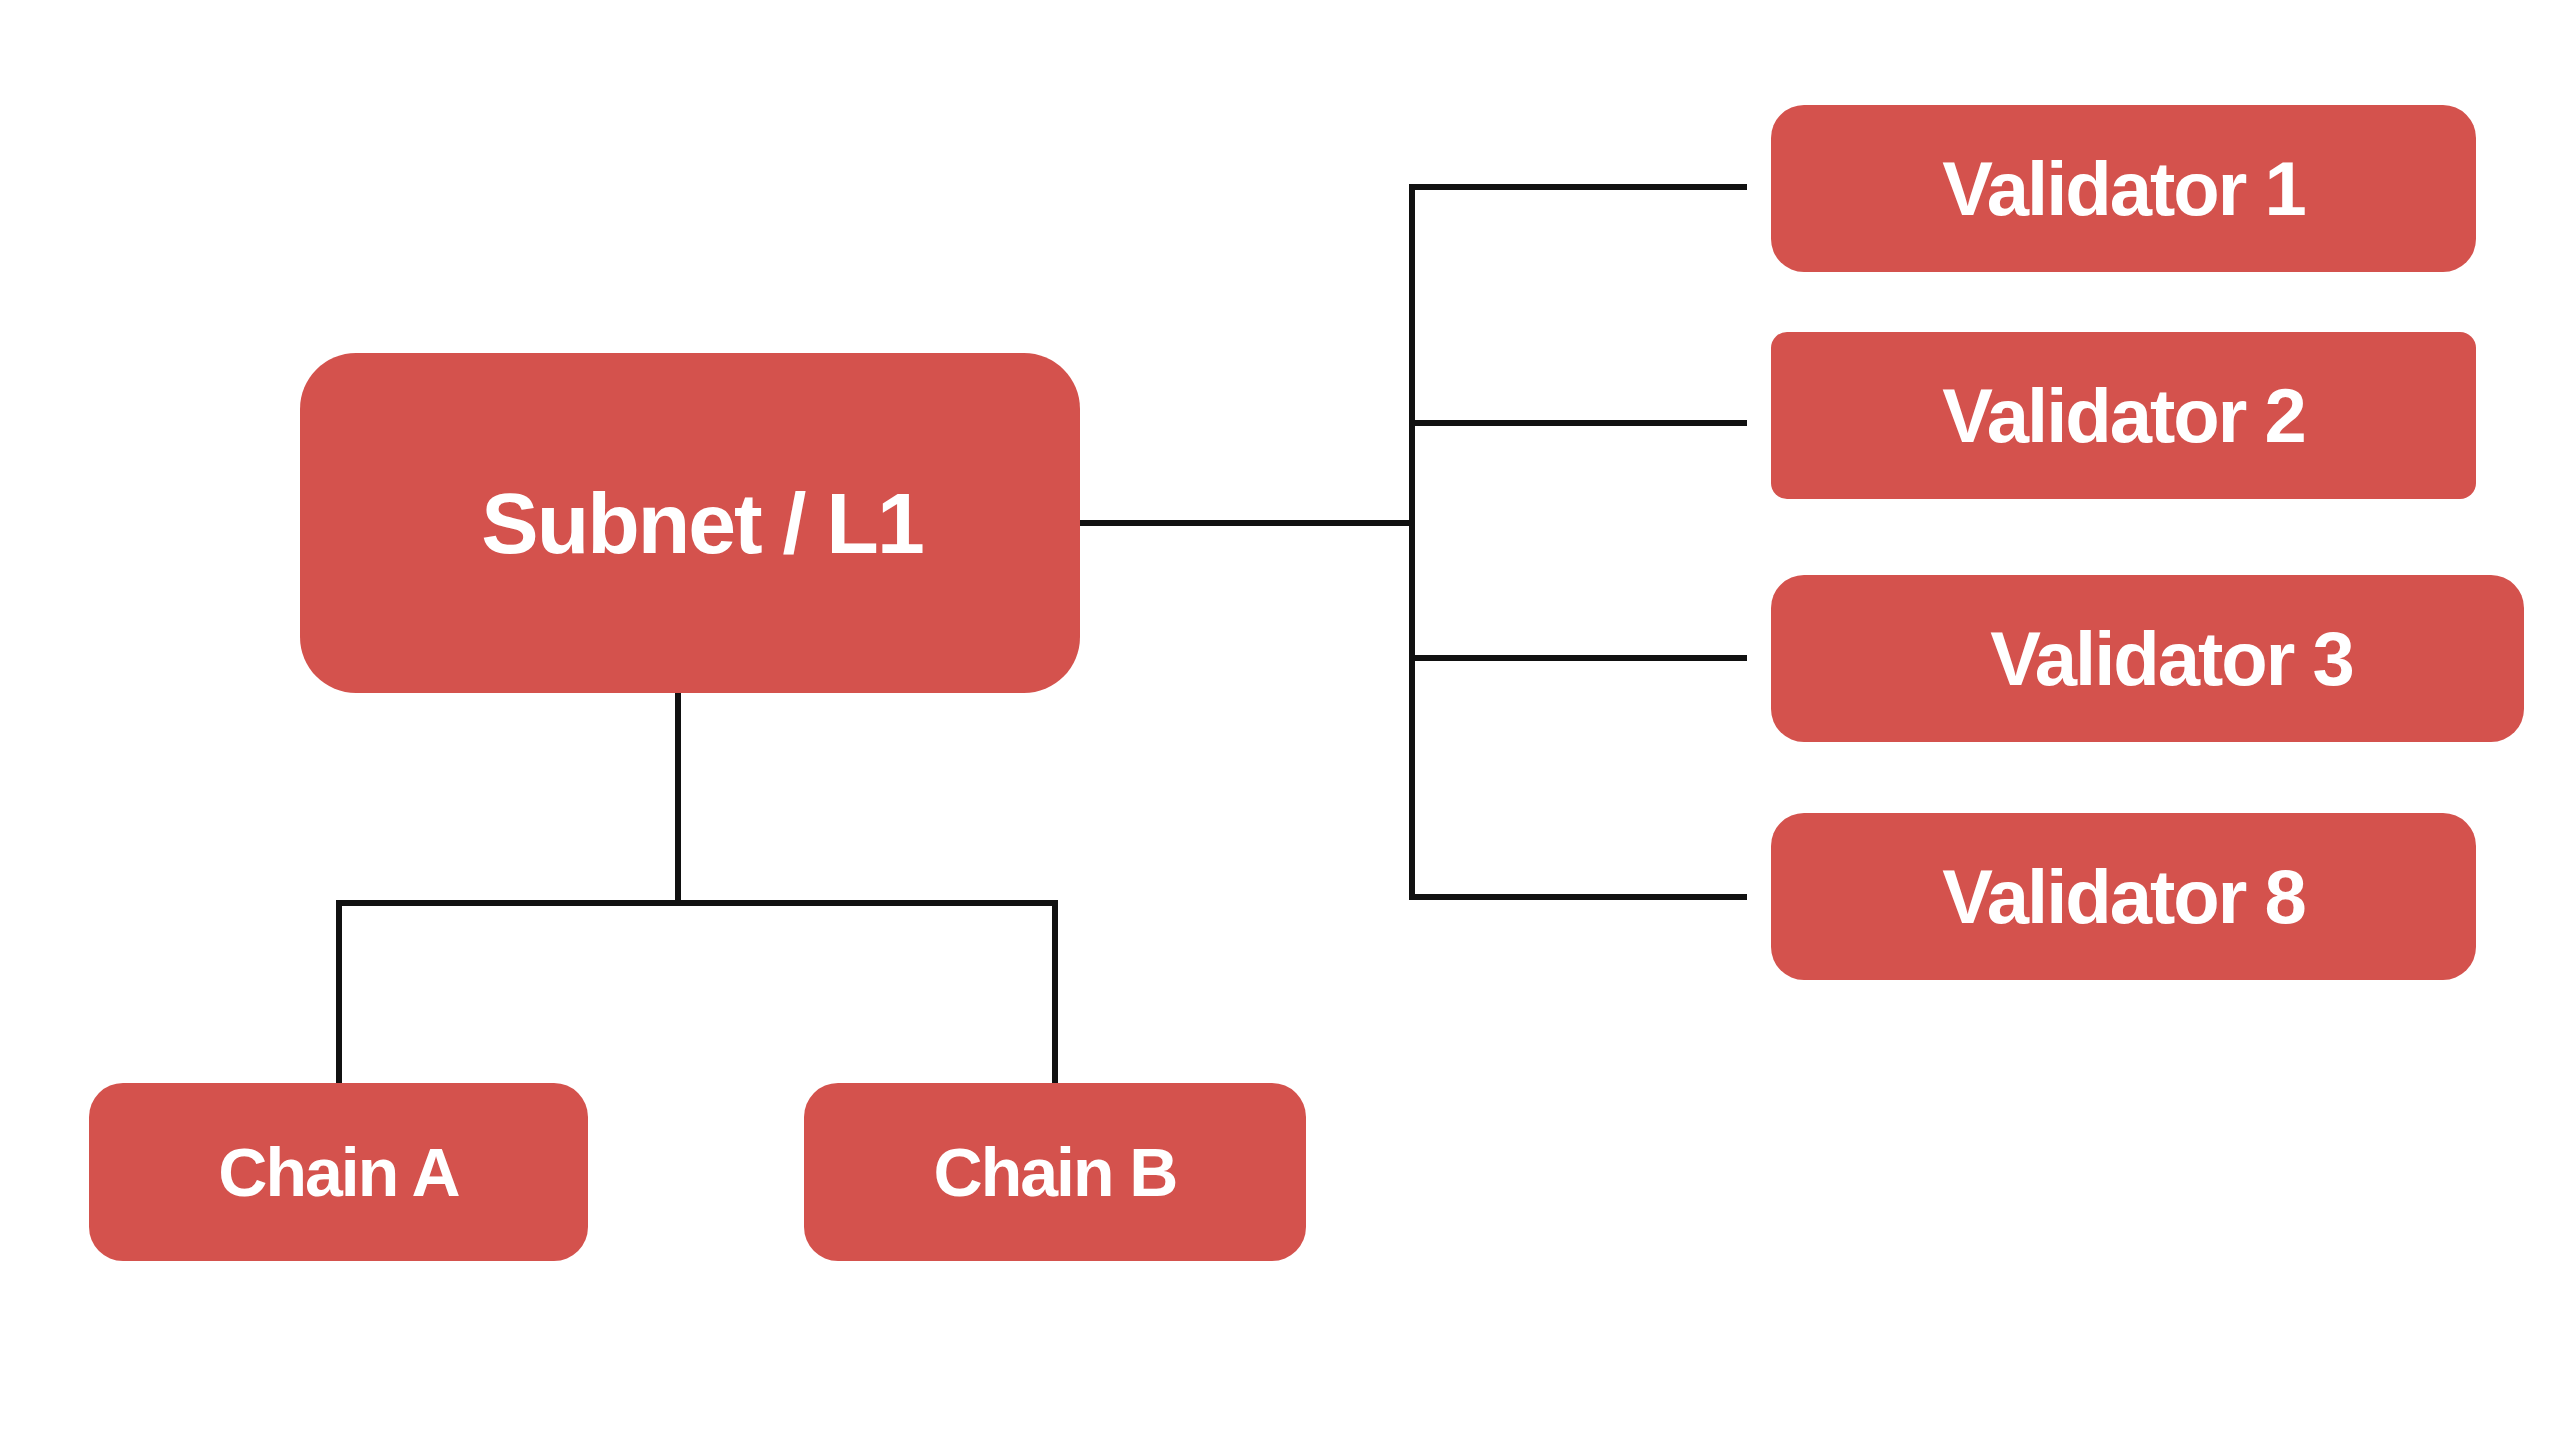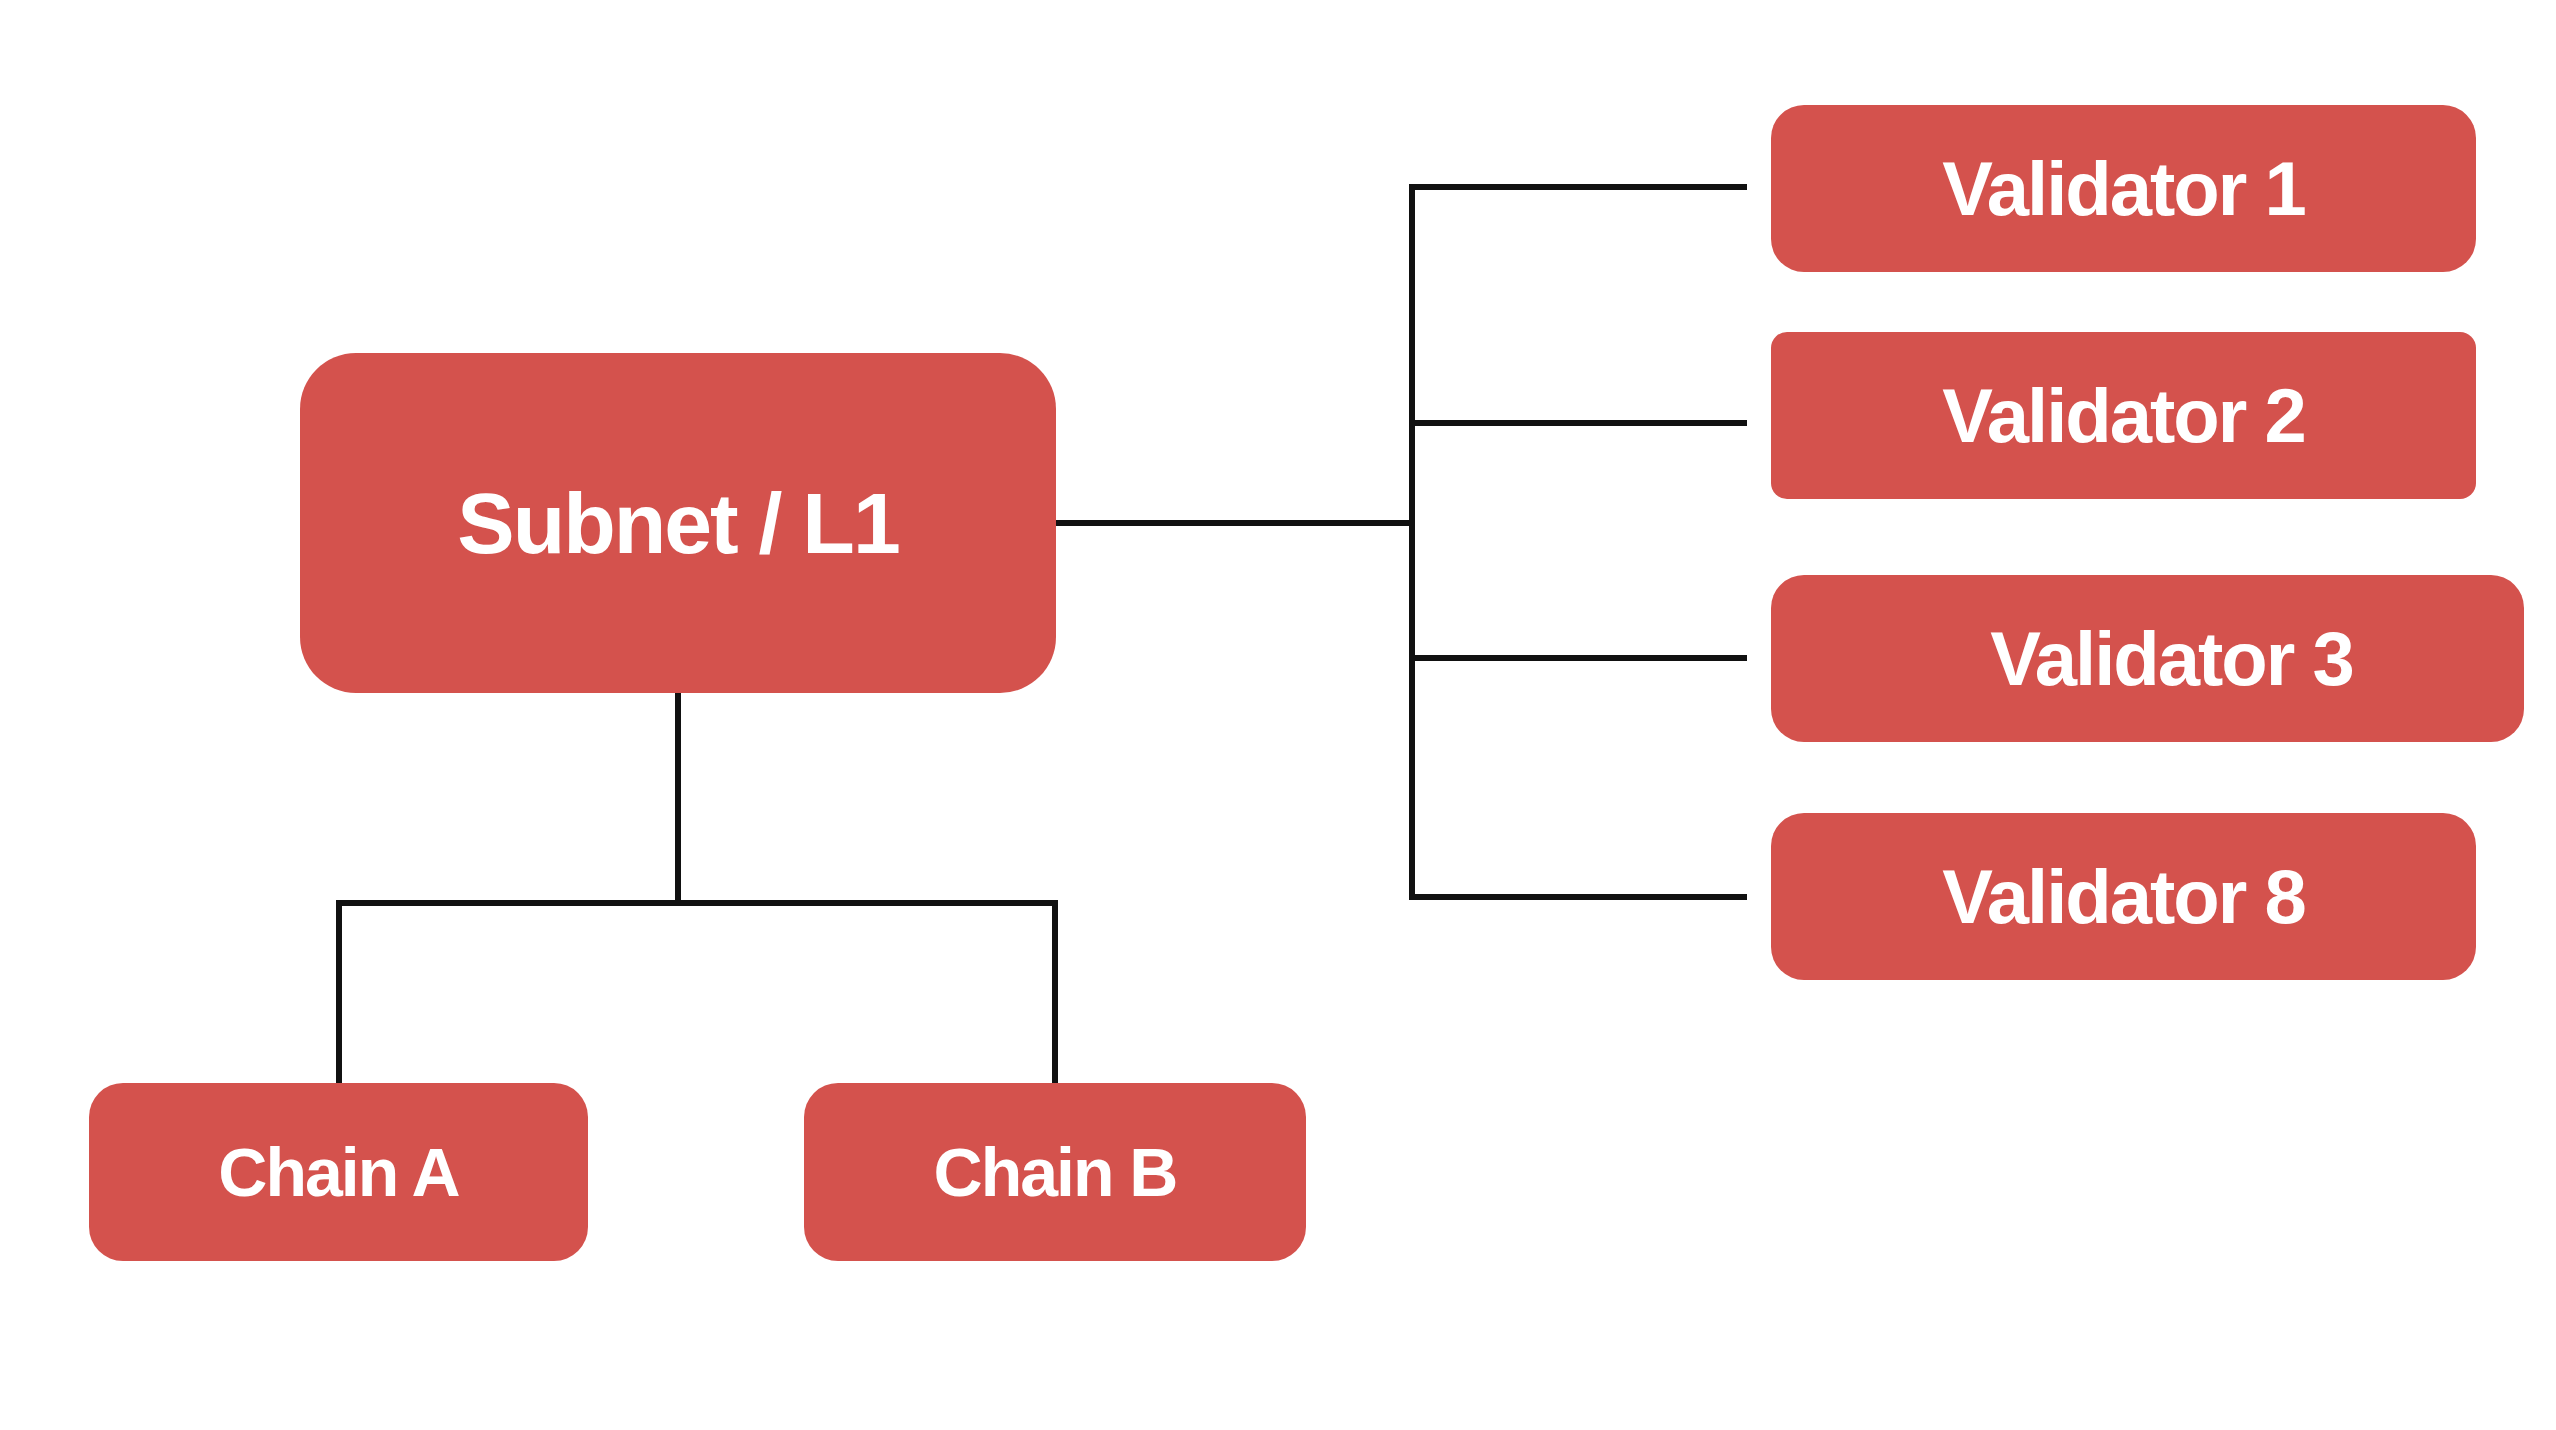--- a/index.html
+++ b/index.html
@@ -25,20 +25,21 @@
     font-weight: bold;
     letter-spacing: -2px;
     line-height: 1;
     white-space: nowrap;
   }
   .node.subnet {
     left: 300px; top: 353px;
     width: 756px; height: 340px;
     border-radius: 56px;
     font-size: 86px;
+    padding-left: 24px;
   }
   .node.validator {
     left: 1747px;
     width: 705px; height: 167px;
     border-radius: 33px;
     font-size: 76px;
     margin-left: 24px;
   }
   .node.v1 { top: 105px; }
   .node.v2 { top: 332px; border-radius: 16px; }

